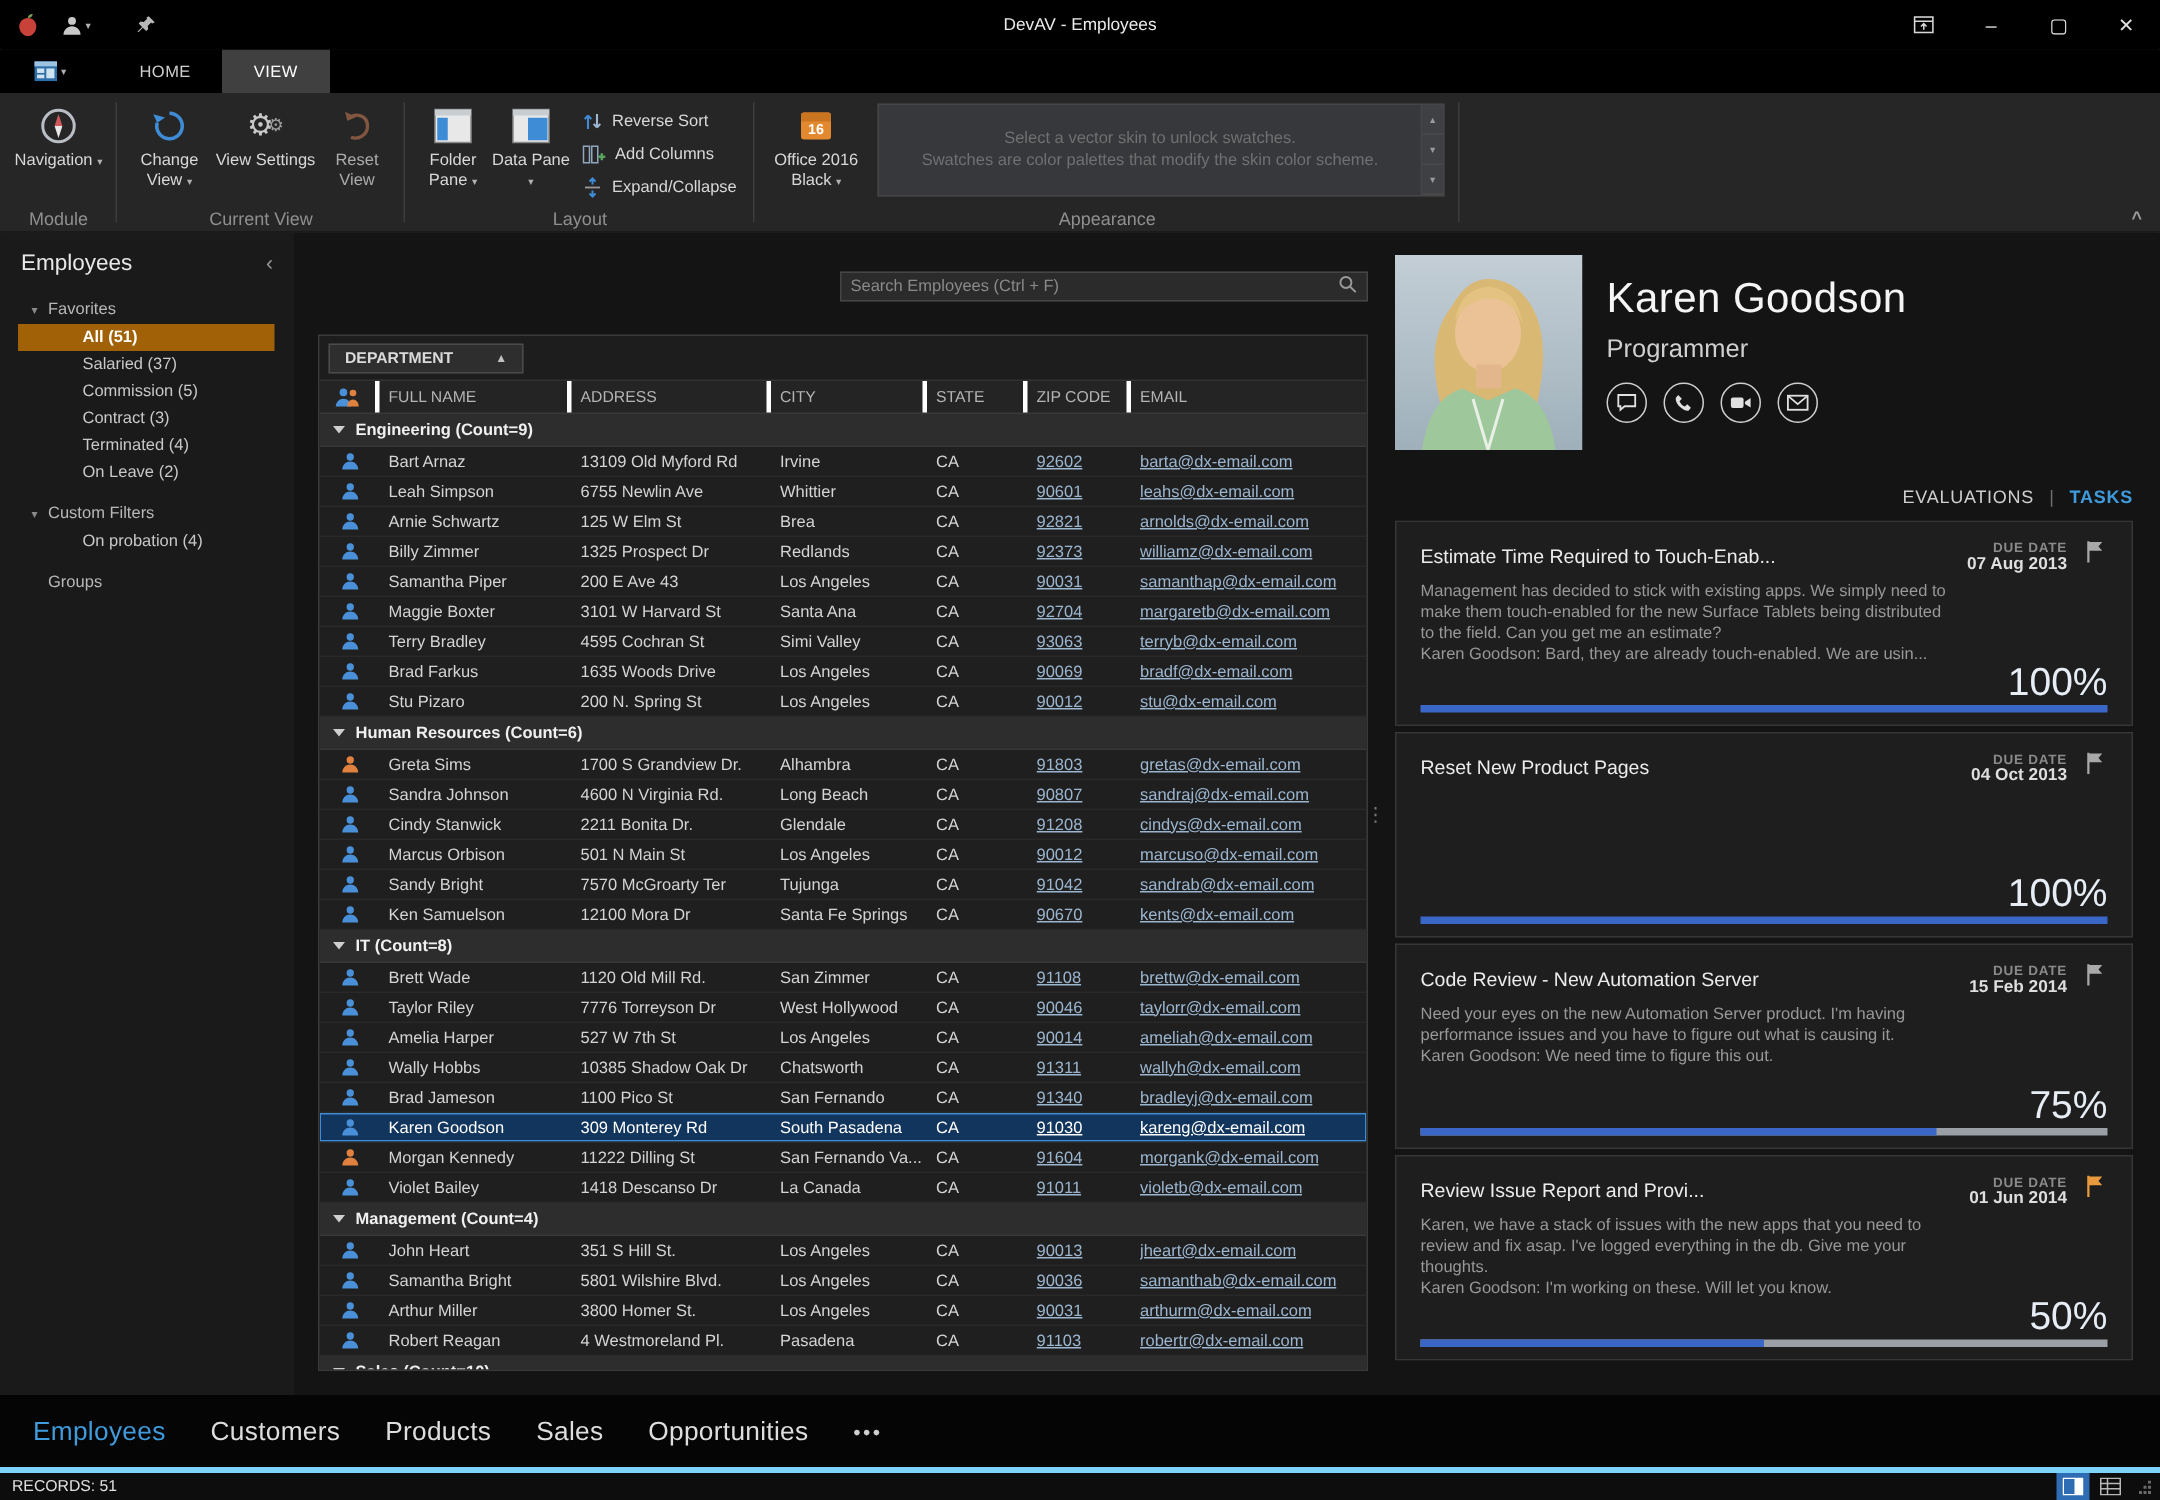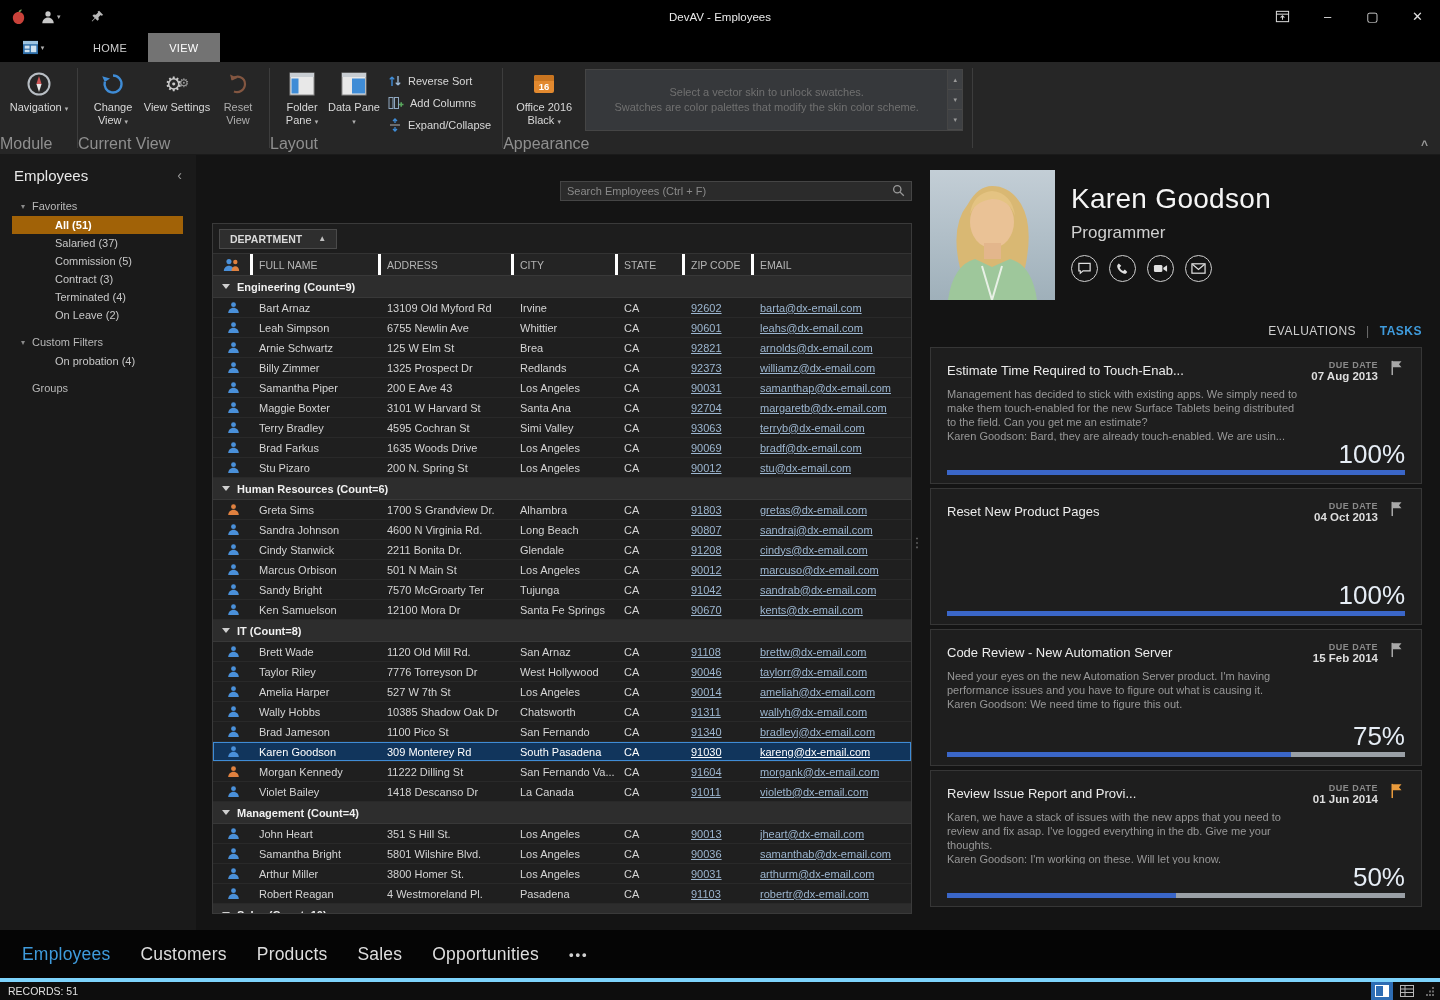--- a/index.html
+++ b/index.html
@@ -13,27 +13,27 @@
   .tb-ic{display:flex;align-items:center;gap:2px}
   .caret7{font-size:7px;color:#b0b0b0}
   .tb-title{position:absolute;left:0;right:0;text-align:center;color:#eaeaea;font-size:11.5px}
   .tb-right{margin-left:auto;display:flex;height:100%;z-index:2}
   .tb-btn{width:45px;height:100%;display:flex;align-items:center;justify-content:center;color:#e0e0e0;font-size:13px}
 
   
   .tabrow{height:29px;background:#000;display:flex;align-items:stretch;padding-left:12px;flex:0 0 auto}
   .appbtn{width:42px;display:flex;align-items:center;justify-content:center;gap:2px}
   .rtab{padding:0 21px;display:flex;align-items:center;color:#cfcfcf;font-size:11px;letter-spacing:.3px}
-  .rtab.active{background:#737373;color:#fff}
+  .rtab.active{background:#404040;color:#fff}
 
   
   .ribbon{height:93px;background:#262626;display:flex;position:relative;border-bottom:1px solid #1a1a1a;flex:0 0 auto}
   .rgroup{position:relative;display:flex;padding:3px 6px 16px 6px}
   .rgroup:after{content:"";position:absolute;right:0;top:6px;bottom:6px;width:1px;background:#3d3d3d}
-  .rgroup-label{position:absolute;bottom:1px;left:0;right:0;text-align:left;color:#8f8f8f;font-size:16px}
+  .rgroup-label{position:absolute;bottom:1px;left:0;right:0;text-align:center;color:#8f8f8f;font-size:12px}
   .bigbtn{display:flex;flex-direction:column;align-items:center;padding-top:3px;color:#d8d8d8;text-align:center;line-height:13px;font-size:11px}
   .bigbtn .bicon{height:31px;display:flex;align-items:center;justify-content:center}
   .blabel{margin-top:2px}
   .smallcol{display:flex;flex-direction:column;gap:5px;padding:7px 6px 0 8px}
   .smallbtn{display:flex;align-items:center;gap:6px;color:#d8d8d8;font-size:11px;height:17px;white-space:nowrap}
   .gallery{margin:4px 0 0 6px;width:378px;height:62px;background:#36383b;border:1px solid #454545;display:flex}
   .gal-msg{flex:1;display:flex;flex-direction:column;align-items:center;justify-content:center;color:#707070;font-size:11px;line-height:15px;text-align:center}
   .gal-btns{width:15px;border-left:1px solid #454545;display:flex;flex-direction:column}
   .gal-btn{flex:1;display:flex;align-items:center;justify-content:center;color:#9a9a9a;font-size:7px;background:#3e4043;border-bottom:1px solid #4a4a4a}
   .ribbon-collapse{position:absolute;right:12px;bottom:2px;color:#9a9a9a;font-size:12px;font-weight:bold}
@@ -53,21 +53,21 @@
   .side-item{height:18px;line-height:18px;margin:0 13px 0 12px;padding-left:43px;color:#c8c8c8;white-space:nowrap;overflow:hidden}
   .side-item.sel{background:#a16207;color:#fff;font-weight:bold}
 
   
   .listcol{width:716px;flex:0 0 auto;padding-left:16px;display:flex;flex-direction:column}
   .searchbox{margin:26px 0 0 348px;width:352px;height:20px;background:#2b2b2b;border:1px solid #454545;display:flex;align-items:center;padding:0 6px}
   .searchbox input{flex:1;background:none;border:none;outline:none;color:#b0b0b0;font-size:11px;font-family:"Liberation Sans",sans-serif}
   .searchbox input::placeholder{color:#8a8a8a}
   .gridpanel{margin-top:22px;height:691px;border:1px solid #3a3a3a;background:#1f1f1f;display:flex;flex-direction:column;overflow:hidden}
   .groupby{height:30px;background:#1d1d1d;border-bottom:1px solid #333;display:flex;align-items:center;padding-left:6px;flex:0 0 auto}
-  .deptbtn{height:20px;background:#2e2e2e;border:1px solid #4a4a4a;color:#dadada;font-weight:bold;font-size:10.5px;display:flex;align-items:center;gap:16px;padding:0 10px}
+  .deptbtn{height:20px;background:#2e2e2e;border:1px solid #4a4a4a;color:#dadada;font-weight:bold;font-size:10.5px;display:flex;align-items:center;gap:28px;padding:0 10px}
   .deptbtn .sort{font-size:8px;color:#c0c0c0}
   .thead{height:22px;display:flex;background:#242424;border-bottom:1px solid #383838;color:#b4b4b4;font-size:10.5px;flex:0 0 auto}
   .th{padding-left:6px;border-right:3px solid #ffffff;display:flex;align-items:center;overflow:hidden;white-space:nowrap}
   .th:last-child{border-right:none}
   .w-icon{width:40px;justify-content:center;padding-left:0}
   .w-name{width:128px}.w-addr{width:133px}.w-city{width:104px}.w-state{width:67px}.w-zip{width:69px}.w-email{flex:1}
   .tbody{flex:1;overflow:hidden}
   .tgroup{height:22px;background:#2d2d2d;border-bottom:1px solid #383838;display:flex;align-items:center;gap:7px;padding-left:9px;color:#f0f0f0;font-weight:bold;font-size:11px}
   .tri{width:0;height:0;border-left:4px solid transparent;border-right:4px solid transparent;border-top:5px solid #cfcfcf}
   .trow{height:20px;display:flex;align-items:center;border-bottom:1px solid #292929;color:#d4d4d4}
@@ -660,21 +660,21 @@
   </div>
             <div class="trow">
     <span class="c-icon">
                 <svg class="person" viewBox="0 0 16 16" style="fill: rgb(74, 144, 217);">
                   <circle cx="8" cy="4.5" r="3"></circle>
                   <path d="M1.5 14.8c0-3.6 2.9-6.5 6.5-6.5s6.5 2.9 6.5 6.5z"></path>
                 </svg>
               </span>
     <span class="c-name">Brett Wade</span>
     <span class="c-addr">1120 Old Mill Rd.</span>
-    <span class="c-city">San Arnaz</span>
+    <span class="c-city">San Zimmer</span>
     <span class="c-state">CA</span>
     <span class="c-zip">
                 <a class="lnk">91108</a>
               </span>
     <span class="c-email">
                 <a class="lnk">brettw@dx-email.com</a>
               </span>
   </div>
             <div class="trow">
     <span class="c-icon">

